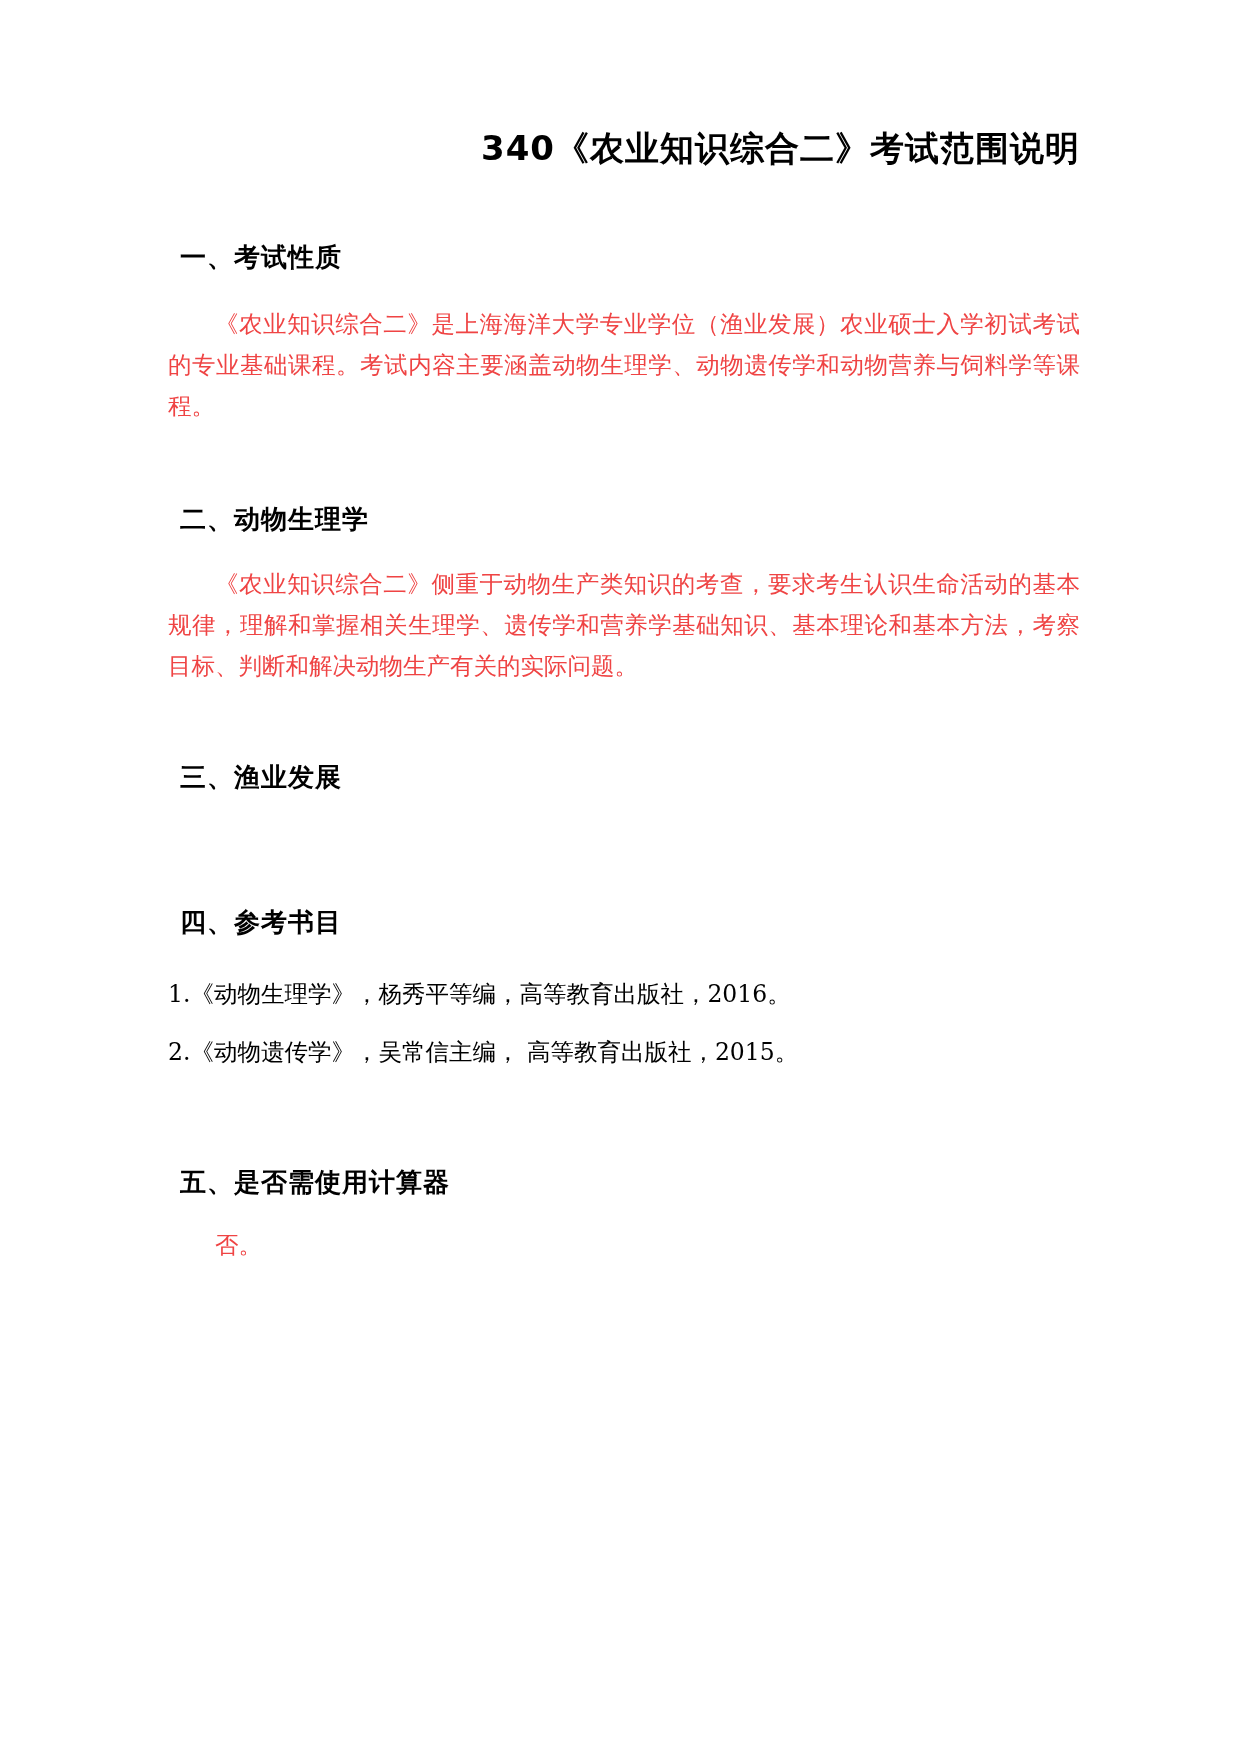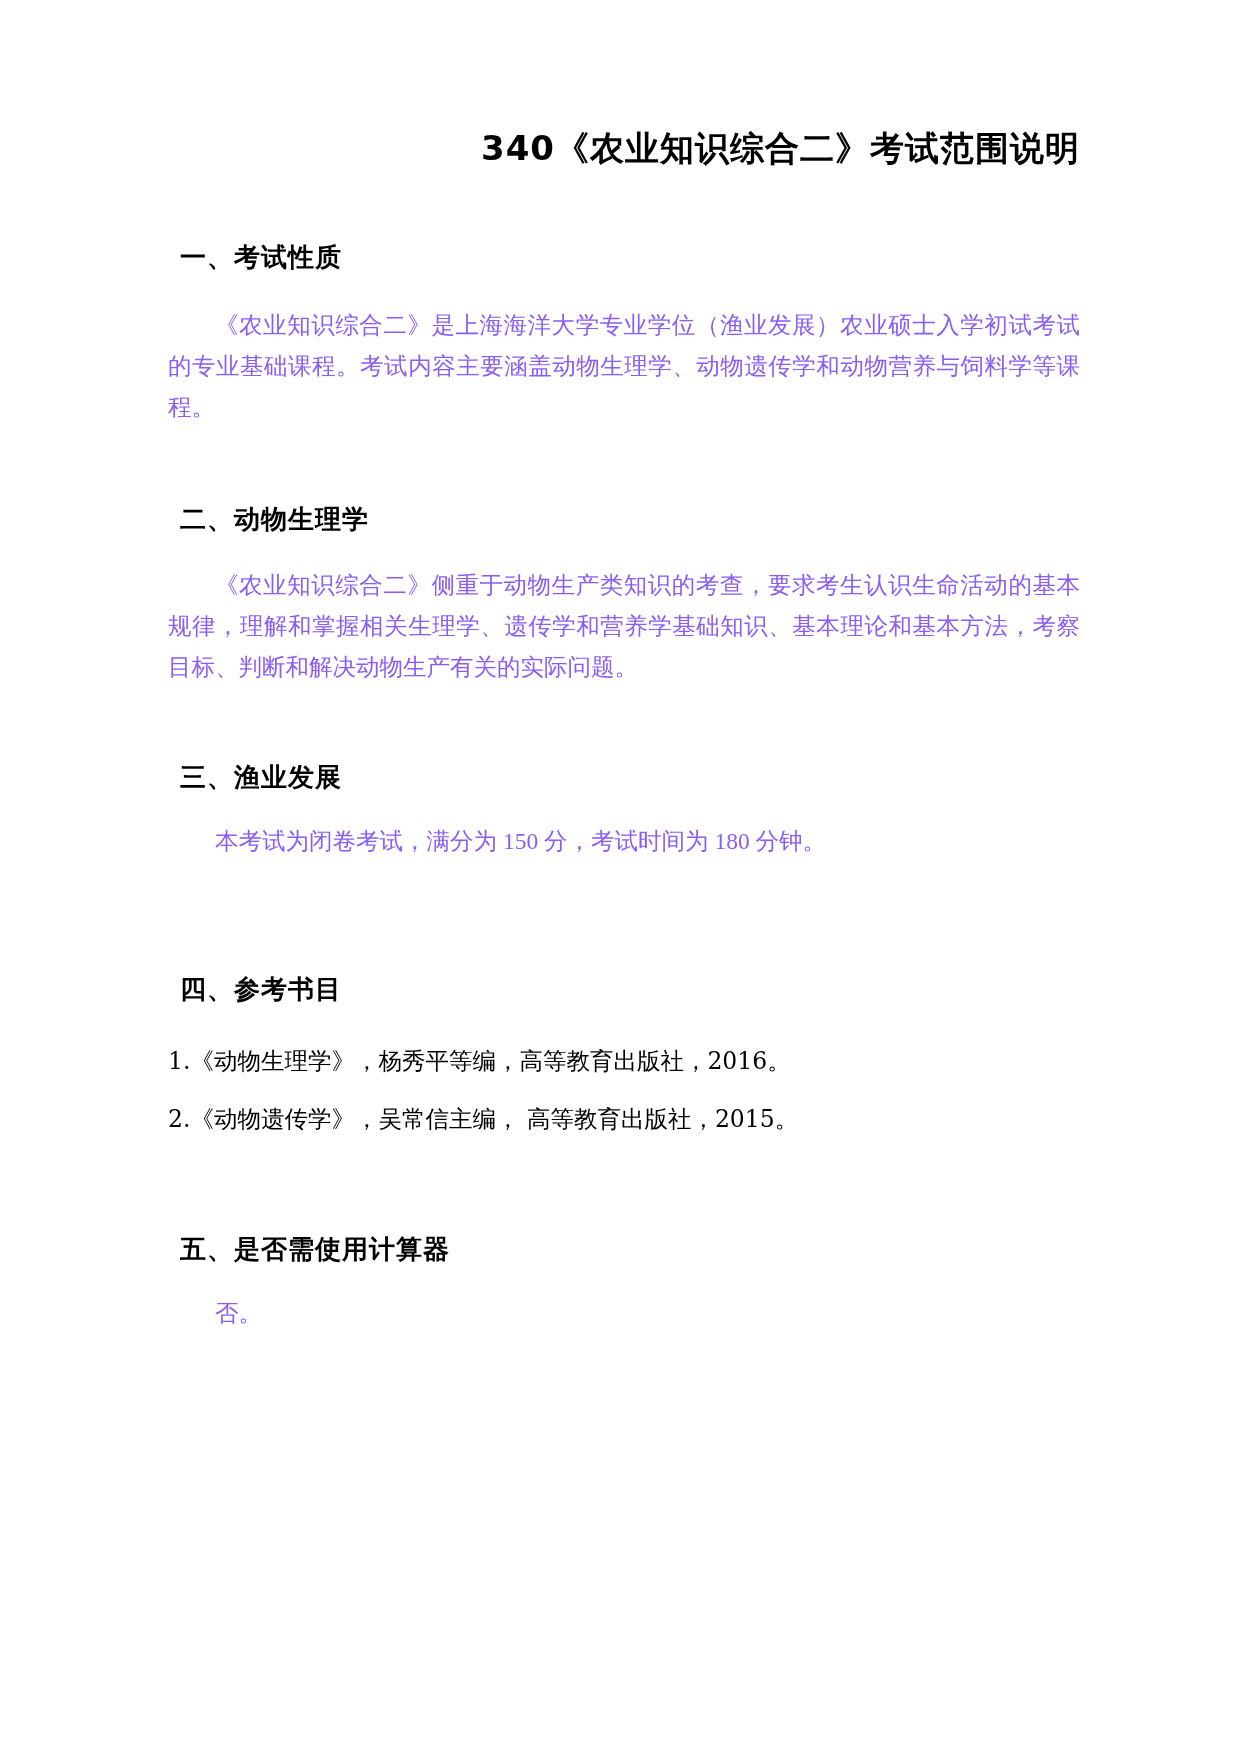--- a/index.html
+++ b/index.html
@@ -46,28 +46,28 @@
     margin: 12px;
     color: #000;
   }
   .h-sec1 { padding-top: 58px; }
   .h-sec2 { padding-top: 62px; }
   .h-sec3 { padding-top: 60px; }
   .h-sec4 { padding-top: 98px; }
   .h-sec5 { padding-top: 80px; }
 
   .para {
-    font-family: Liberation Serif, serif;
+    font-family: Liberation Mono, monospace;
     font-size: 23.5px;
     line-height: 41px;
     text-align: justify;
     text-justify: inter-ideograph;
     margin: 0;
     text-indent: 2em;
-    color: #8b5cf6;
+    color: #ef4444;
   }
   .para-sec1 { padding-top: 18px; }
   .para-sec2 { padding-top: 16px; }
   .para-sec3 { padding-top: 14px; }
   .para-sec5 { padding-top: 14px; }
 
   .ref-list {
     list-style: none;
     margin: 0;
     padding: 0;
@@ -91,21 +91,20 @@
 
     <h1 class="doc-title">340《农业知识综合二》考试范围说明</h1>
 
     <h2 class="section-heading h-sec1">一、考试性质</h2>
     <p class="para para-sec1">《农业知识综合二》是上海海洋大学专业学位（渔业发展）农业硕士入学初试考试的专业基础课程。考试内容主要涵盖动物生理学、动物遗传学和动物营养与饲料学等课程。</p>
 
     <h2 class="section-heading h-sec2">二、动物生理学</h2>
     <p class="para para-sec2">《农业知识综合二》侧重于动物生产类知识的考查，要求考生认识生命活动的基本规律，理解和掌握相关生理学、遗传学和营养学基础知识、基本理论和基本方法，考察目标、判断和解决动物生产有关的实际问题。</p>
 
     <h2 class="section-heading h-sec3">三、渔业发展</h2>
-    <p class="para para-sec3">本考试为闭卷考试，满分为 150 分，考试时间为 180 分钟。</p>
 
     <h2 class="section-heading h-sec4">四、参考书目</h2>
     <ul class="ref-list">
       <li class="ref-item">1.《动物生理学》，杨秀平等编，高等教育出版社，2016。</li>
       <li class="ref-item">2.《动物遗传学》，吴常信主编， 高等教育出版社，2015。</li>
     </ul>
 
     <h2 class="section-heading h-sec5">五、是否需使用计算器</h2>
     <p class="para para-sec5">否。</p>
 

